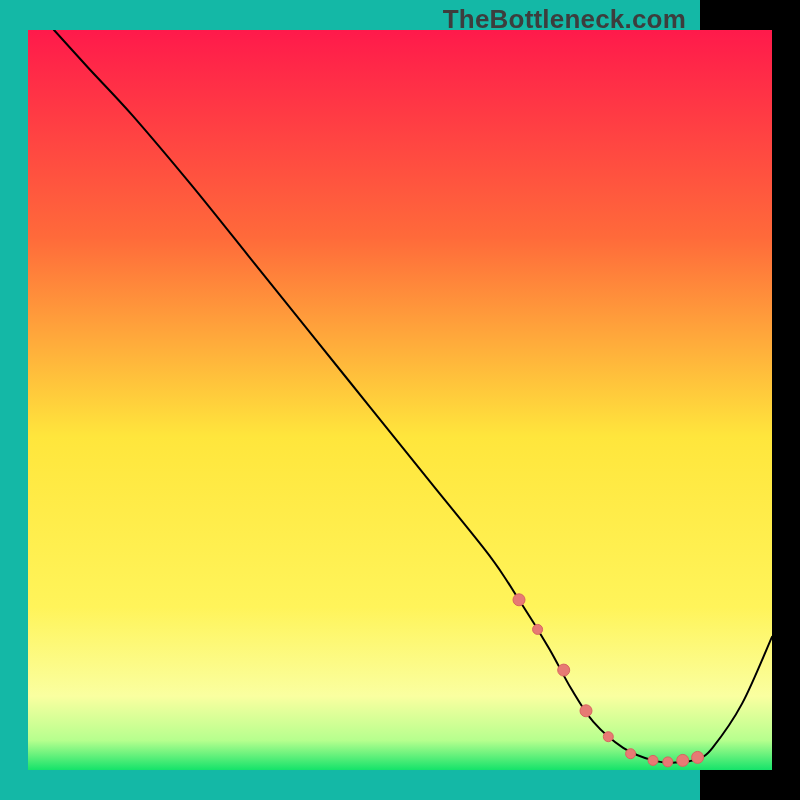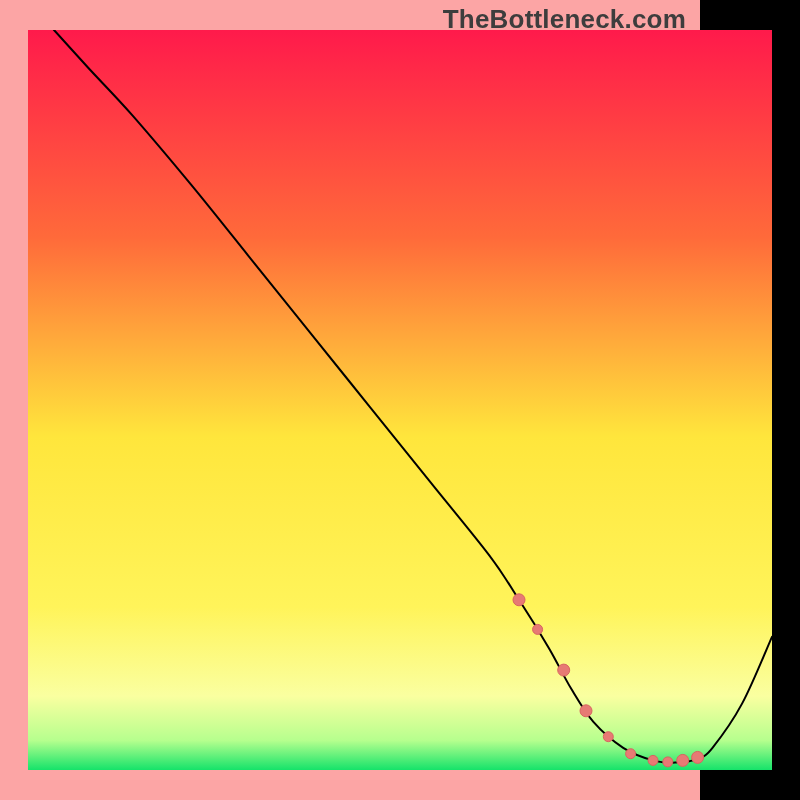--- a/index.html
+++ b/index.html
@@ -8,21 +8,21 @@
     width: 800px;
     height: 800px;
     background: #000;
     overflow: hidden;
     font-family: Arial, Helvetica, sans-serif;
   }
   .frame {
     position: relative;
     width: 700px;
     height: 800px;
-    background: #fca5a5;
+    background: #14b8a6;
     text-align: right;
   }
   .watermark {
     position: absolute;
     top: 4px;
     right: 14px;
     color: #3d3d3d;
     font-size: 26px;
     font-weight: 600;
     letter-spacing: 0.2px;

